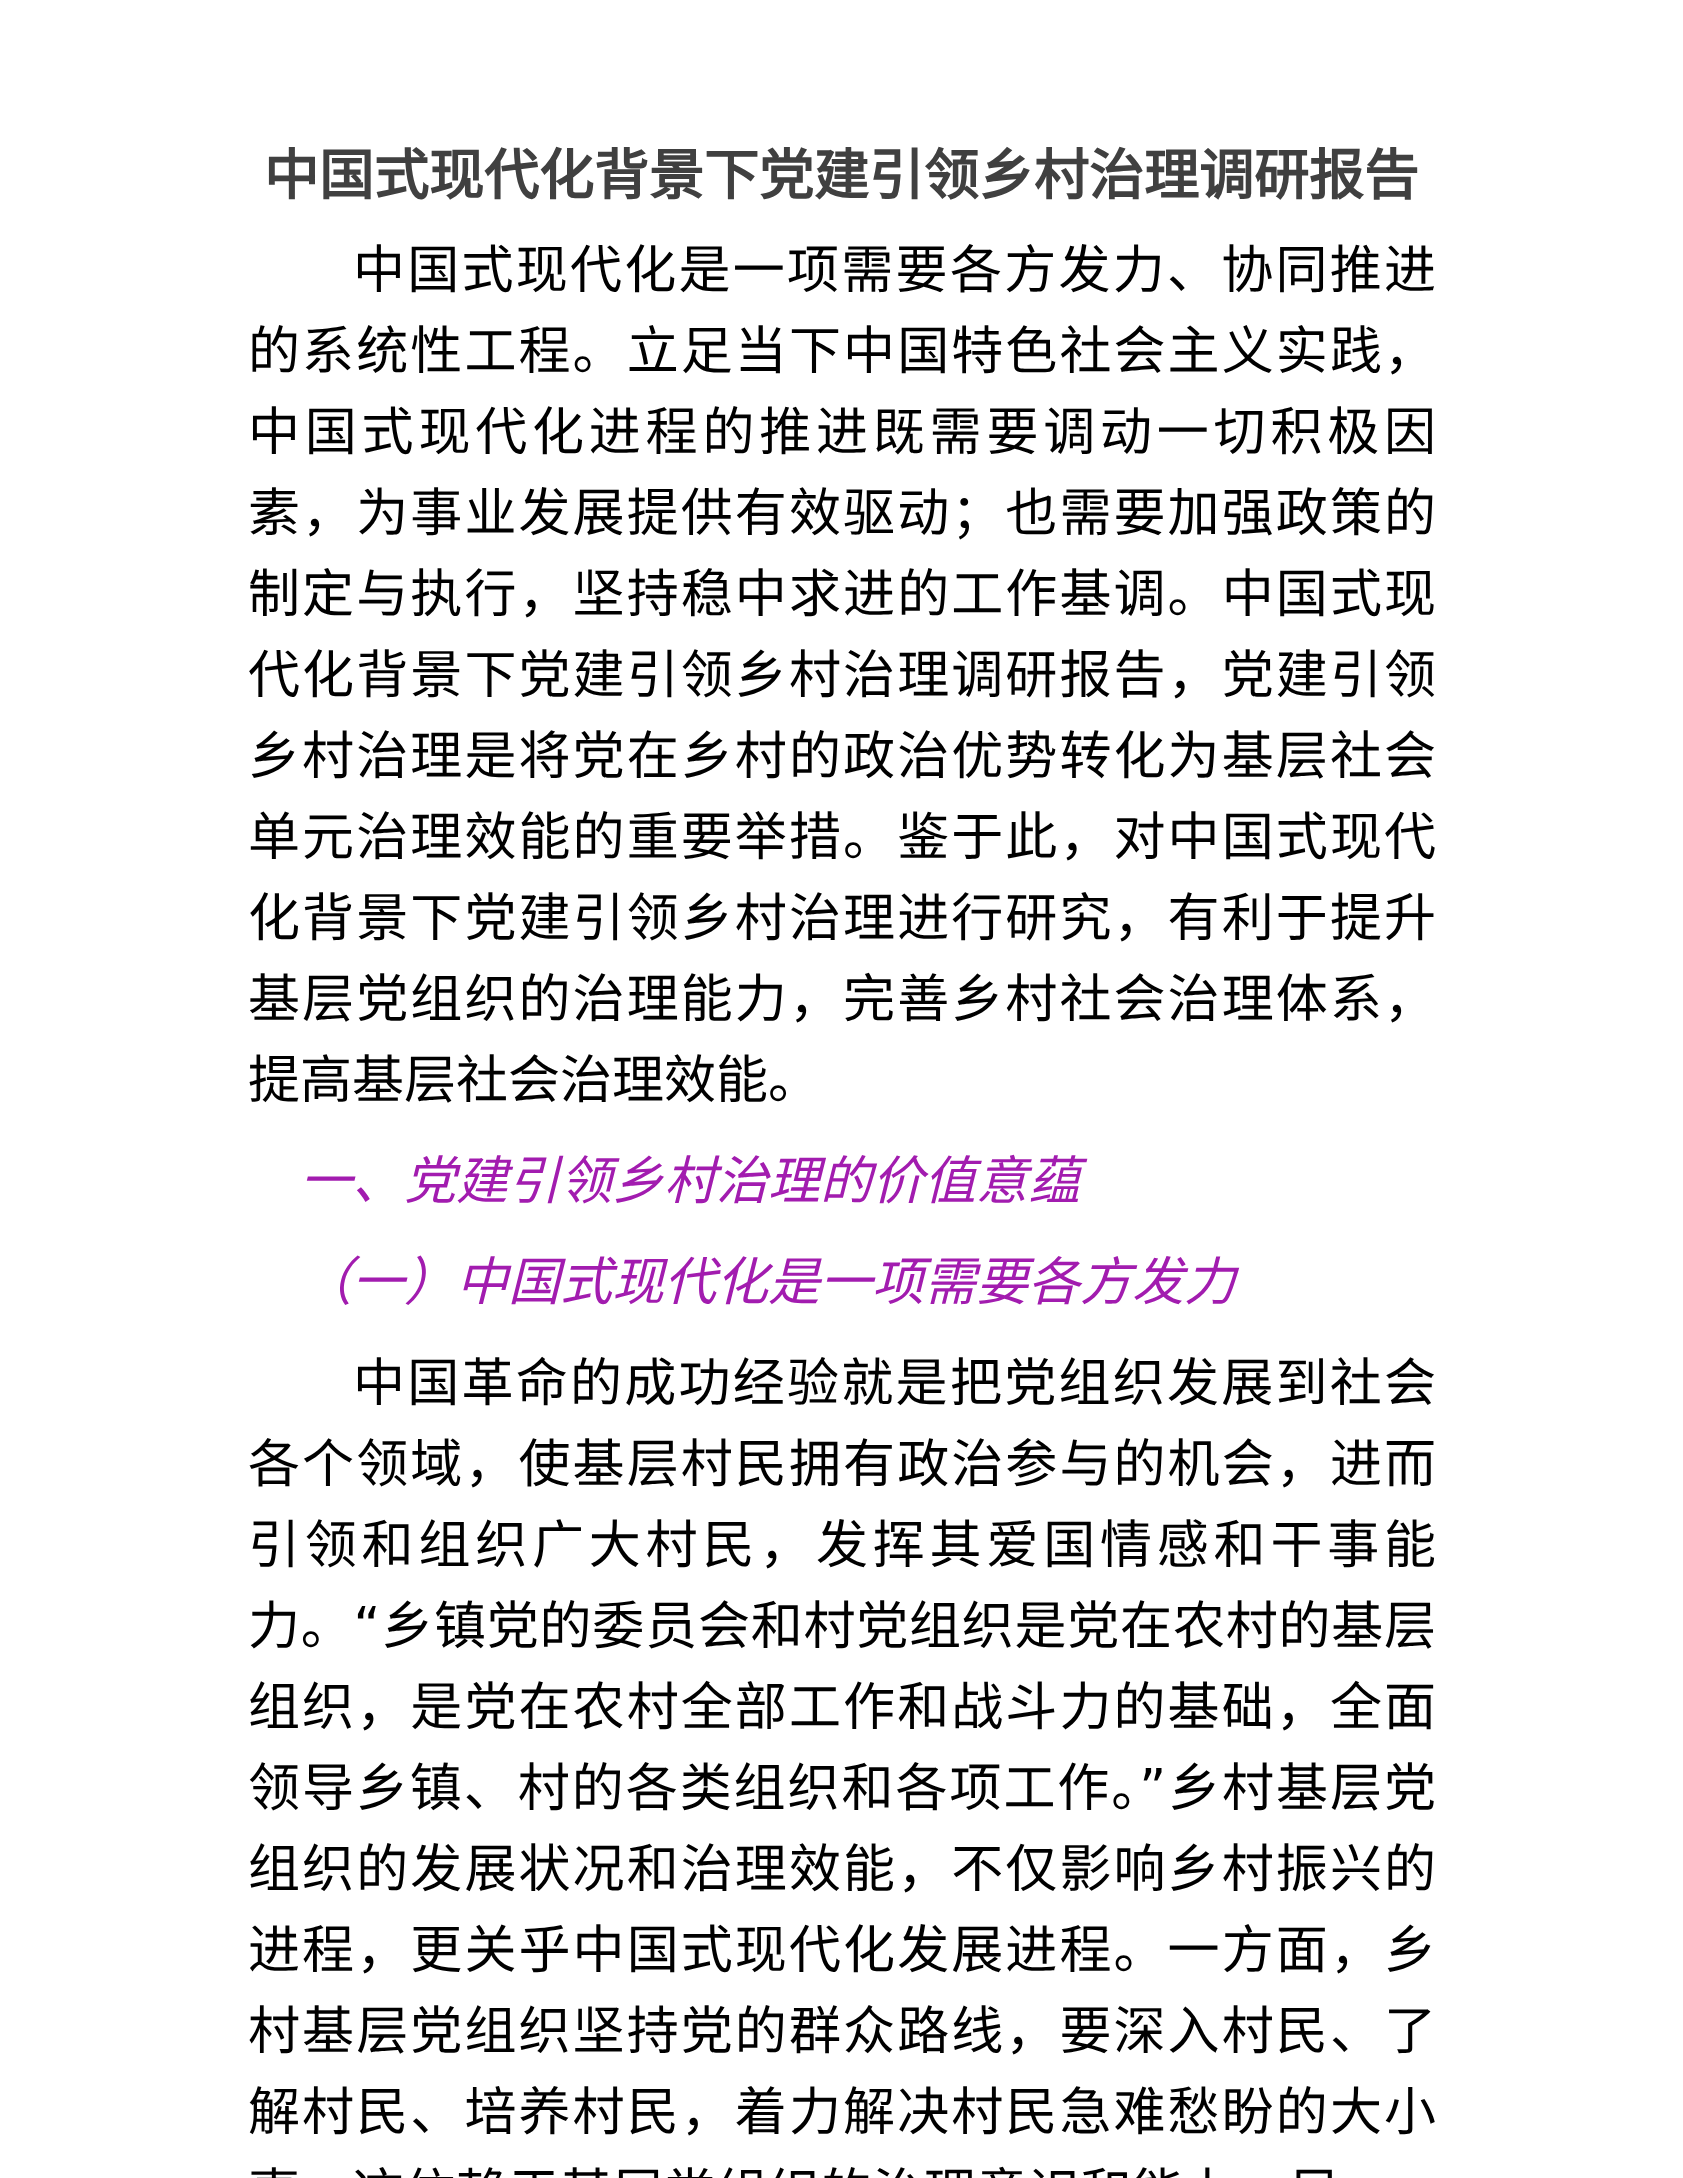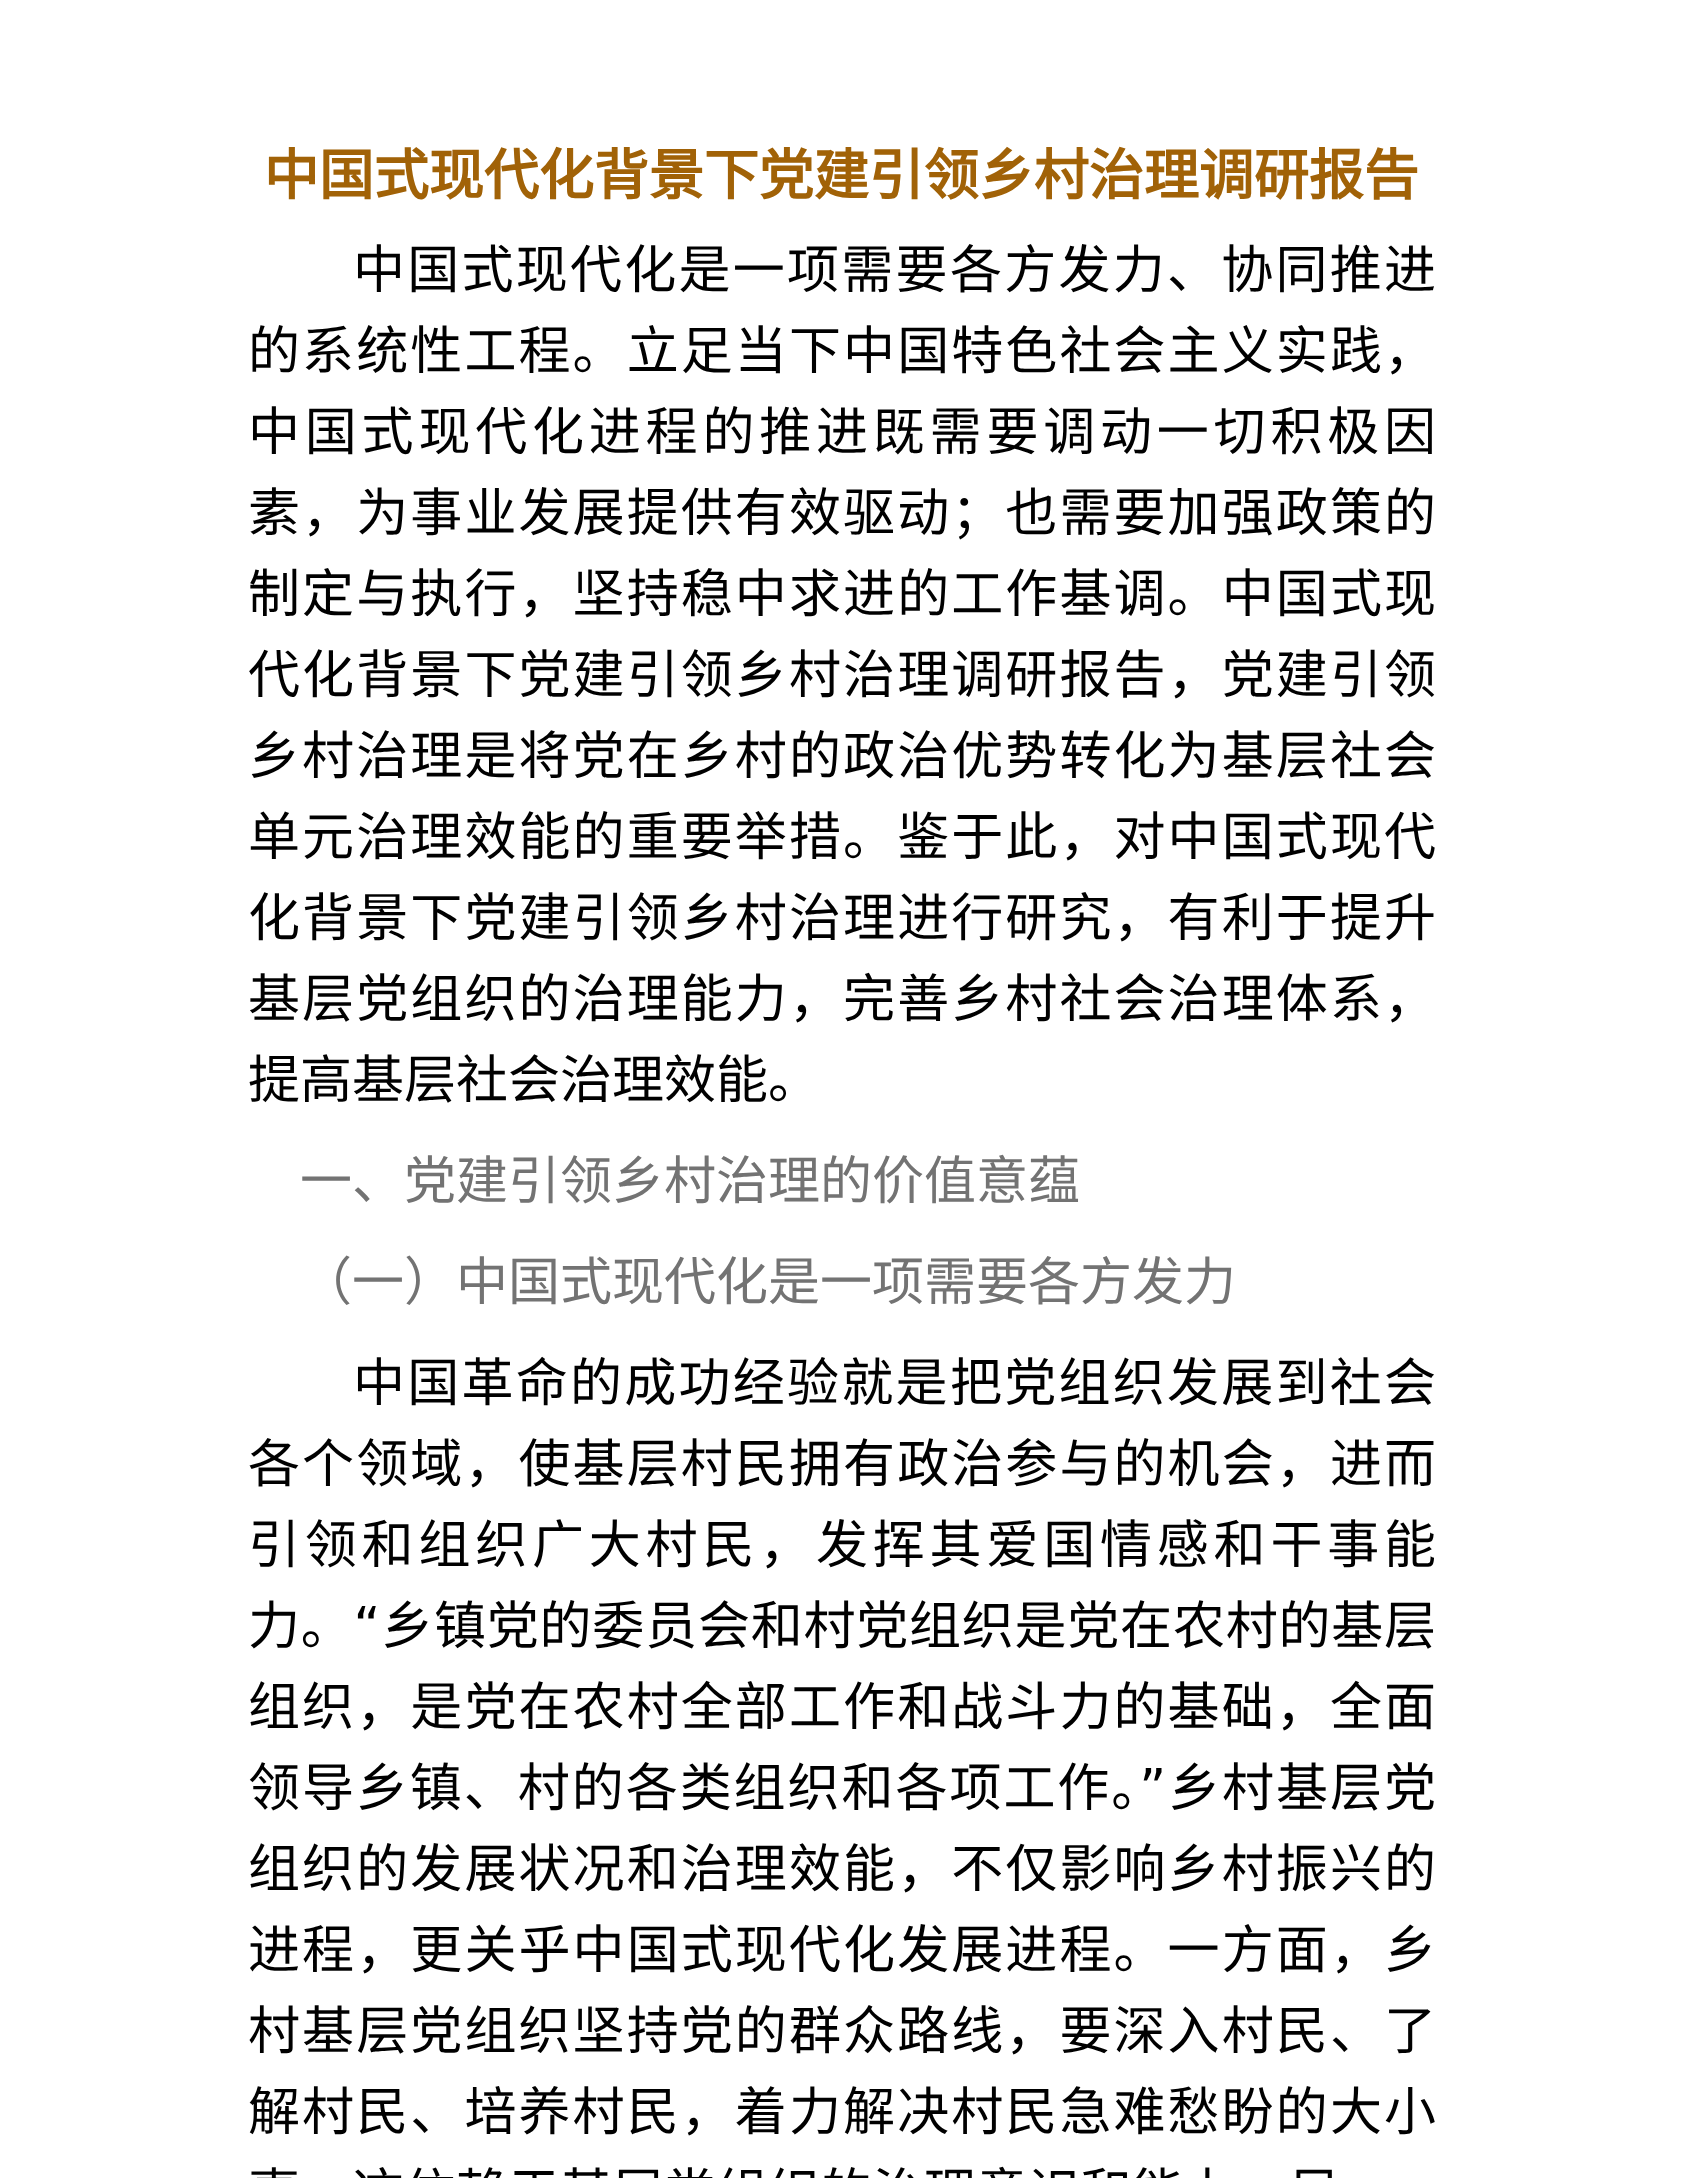--- a/index.html
+++ b/index.html
@@ -21,21 +21,21 @@
     position: absolute;
     left: 248px;
     top: 139px;
     width: 1188px;
   }
   .doc-title {
     font-family: "DejaVu Sans", "Liberation Sans", sans-serif;
     font-weight: bold;
     font-size: 55px;
     line-height: 73px;
-    color: #a16207;
+    color: #404040;
     text-align: center;
     letter-spacing: 0px;
     margin: 0 0 18px 0;
     padding: 0;
     word-break: break-all;
   }
   .doc-para {
     font-family: "DejaVu Sans", "Liberation Sans", sans-serif;
     font-weight: normal;
     font-size: 52px;
@@ -51,26 +51,27 @@
     hyphens: none;
   }
   .doc-para.indent-2 {
     text-indent: 105px;
   }
   .doc-heading {
     font-family: "DejaVu Sans", "Liberation Sans", sans-serif;
     font-weight: normal;
     font-size: 52px;
     line-height: 81px;
-    color: #737373;
+    color: #a21caf;
     text-align: left;
     margin: 0 0 4px 0;
     padding: 0;
     text-indent: 52px;
     word-break: break-all;
+    font-style: italic;
   }
   .spacer-sm { height: 16px; }
 </style>
 </head>
 <body>
 
 <div class="page">
   <div class="page-body">
 
     <h1 class="doc-title">中国式现代化背景下党建引领乡村治理调研报告</h1>

